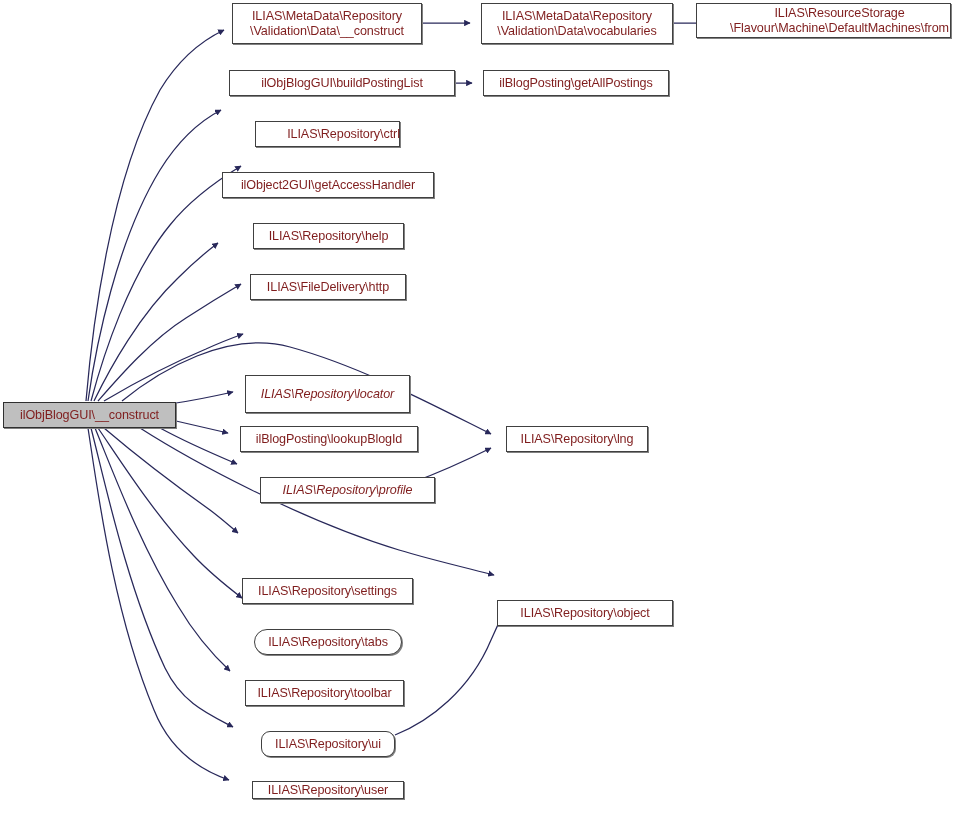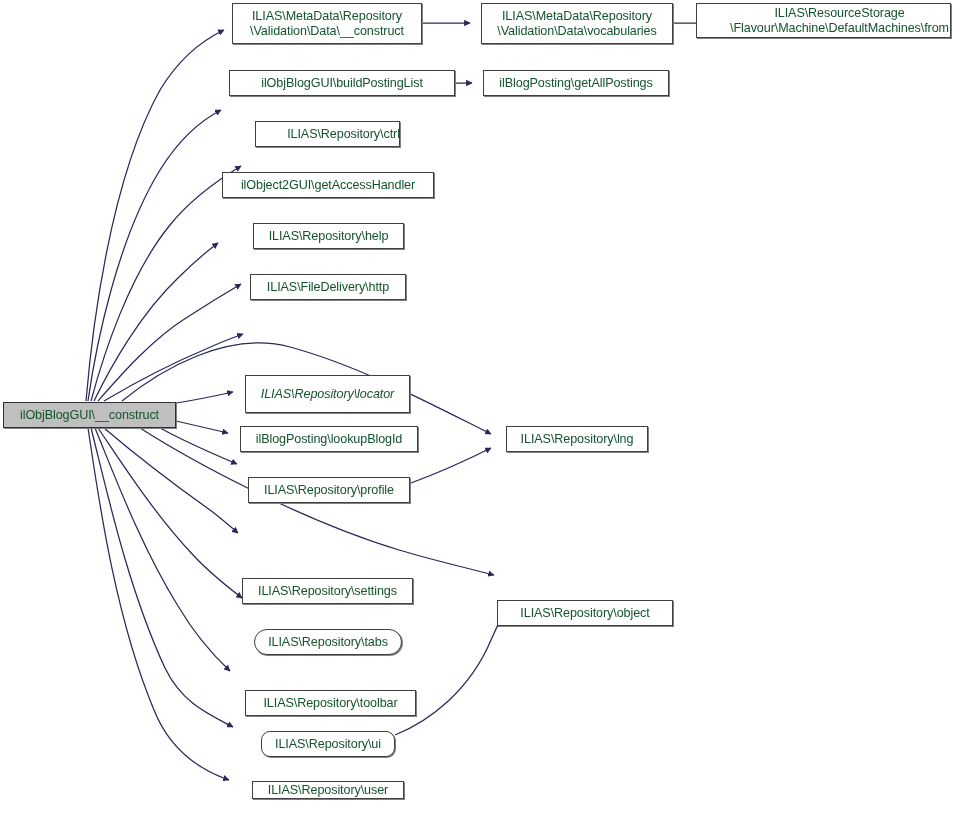--- a/index.html
+++ b/index.html
@@ -9,21 +9,21 @@
   .node{
     position:absolute;
     box-sizing:border-box;
     background:#ffffff;
     border:1px solid #404040;
     box-shadow:1px 1px 0 0 #808080;
     display:flex;
     align-items:center;
     justify-content:center;
     text-align:center;
-    color:#14532d;
+    color:#7f1d1d;
     font-size:12.6px;
     line-height:14.5px;
     letter-spacing:-0.1px;
     white-space:pre-line;
     font-family:"Liberation Sans","DejaVu Sans",sans-serif;
   }
   .node.highlight{background:#bfbfbf;border:1px solid #303030;}
   .node .lbl{display:block;padding:0 4px;}
 </style>
 </head>
@@ -72,22 +72,22 @@
 \Flavour\Machine\DefaultMachines\from</span></div>
       <div class="node" style="left: 229px; top: 70px; width: 226px; height: 26px;"><span class="lbl">ilObjBlogGUI\buildPostingList</span></div>
       <div class="node" style="left: 483px; top: 70px; width: 186px; height: 26px;"><span class="lbl">ilBlogPosting\getAllPostings</span></div>
       <div class="node" style="left: 255px; top: 121px; width: 145px; height: 26px; padding-left: 32px;"><span class="lbl">ILIAS\Repository\ctrl</span></div>
       <div class="node" style="left: 222px; top: 172px; width: 212px; height: 26px;"><span class="lbl">ilObject2GUI\getAccessHandler</span></div>
       <div class="node" style="left: 253px; top: 223px; width: 151px; height: 26px;"><span class="lbl">ILIAS\Repository\help</span></div>
       <div class="node" style="left: 250px; top: 274px; width: 156px; height: 26px;"><span class="lbl">ILIAS\FileDelivery\http</span></div>
       <div class="node" style="left: 245px; top: 375px; width: 165px; height: 38px; font-style: italic;"><span class="lbl">ILIAS\Repository\locator</span></div>
       <div class="node" style="left: 240px; top: 426px; width: 178px; height: 26px;"><span class="lbl">ilBlogPosting\lookupBlogId</span></div>
       <div class="node" style="left: 506px; top: 426px; width: 142px; height: 26px;"><span class="lbl">ILIAS\Repository\lng</span></div>
-      <div class="node" style="left: 248px; top: 477px; width: 162px; height: 26px;"><span class="lbl">ILIAS\Repository\profile</span></div>
+      <div class="node" style="left: 260px; top: 477px; width: 175px; height: 26px; font-style: italic;"><span class="lbl">ILIAS\Repository\profile</span></div>
       <div class="node" style="left: 242px; top: 578px; width: 171px; height: 26px;"><span class="lbl">ILIAS\Repository\settings</span></div>
       <div class="node" style="left: 497px; top: 600px; width: 176px; height: 26px;"><span class="lbl">ILIAS\Repository\object</span></div>
       <div class="node" style="left: 254px; top: 629px; width: 148px; height: 26px; border-radius: 13px;"><span class="lbl">ILIAS\Repository\tabs</span></div>
-      <div class="node" style="left: 245px; top: 680px; width: 171px; height: 26px; margin-top: 10px;"><span class="lbl">ILIAS\Repository\toolbar</span></div>
+      <div class="node" style="left: 245px; top: 680px; width: 159px; height: 26px;"><span class="lbl">ILIAS\Repository\toolbar</span></div>
       <div class="node" style="left: 261px; top: 731px; width: 134px; height: 26px; border-radius: 9px;"><span class="lbl">ILIAS\Repository\ui</span></div>
       <div class="node" style="left: 252px; top: 781px; width: 152px; height: 18px;"><span class="lbl">ILIAS\Repository\user</span></div>
     </div>
 
 </div>
 
 </body></html>

